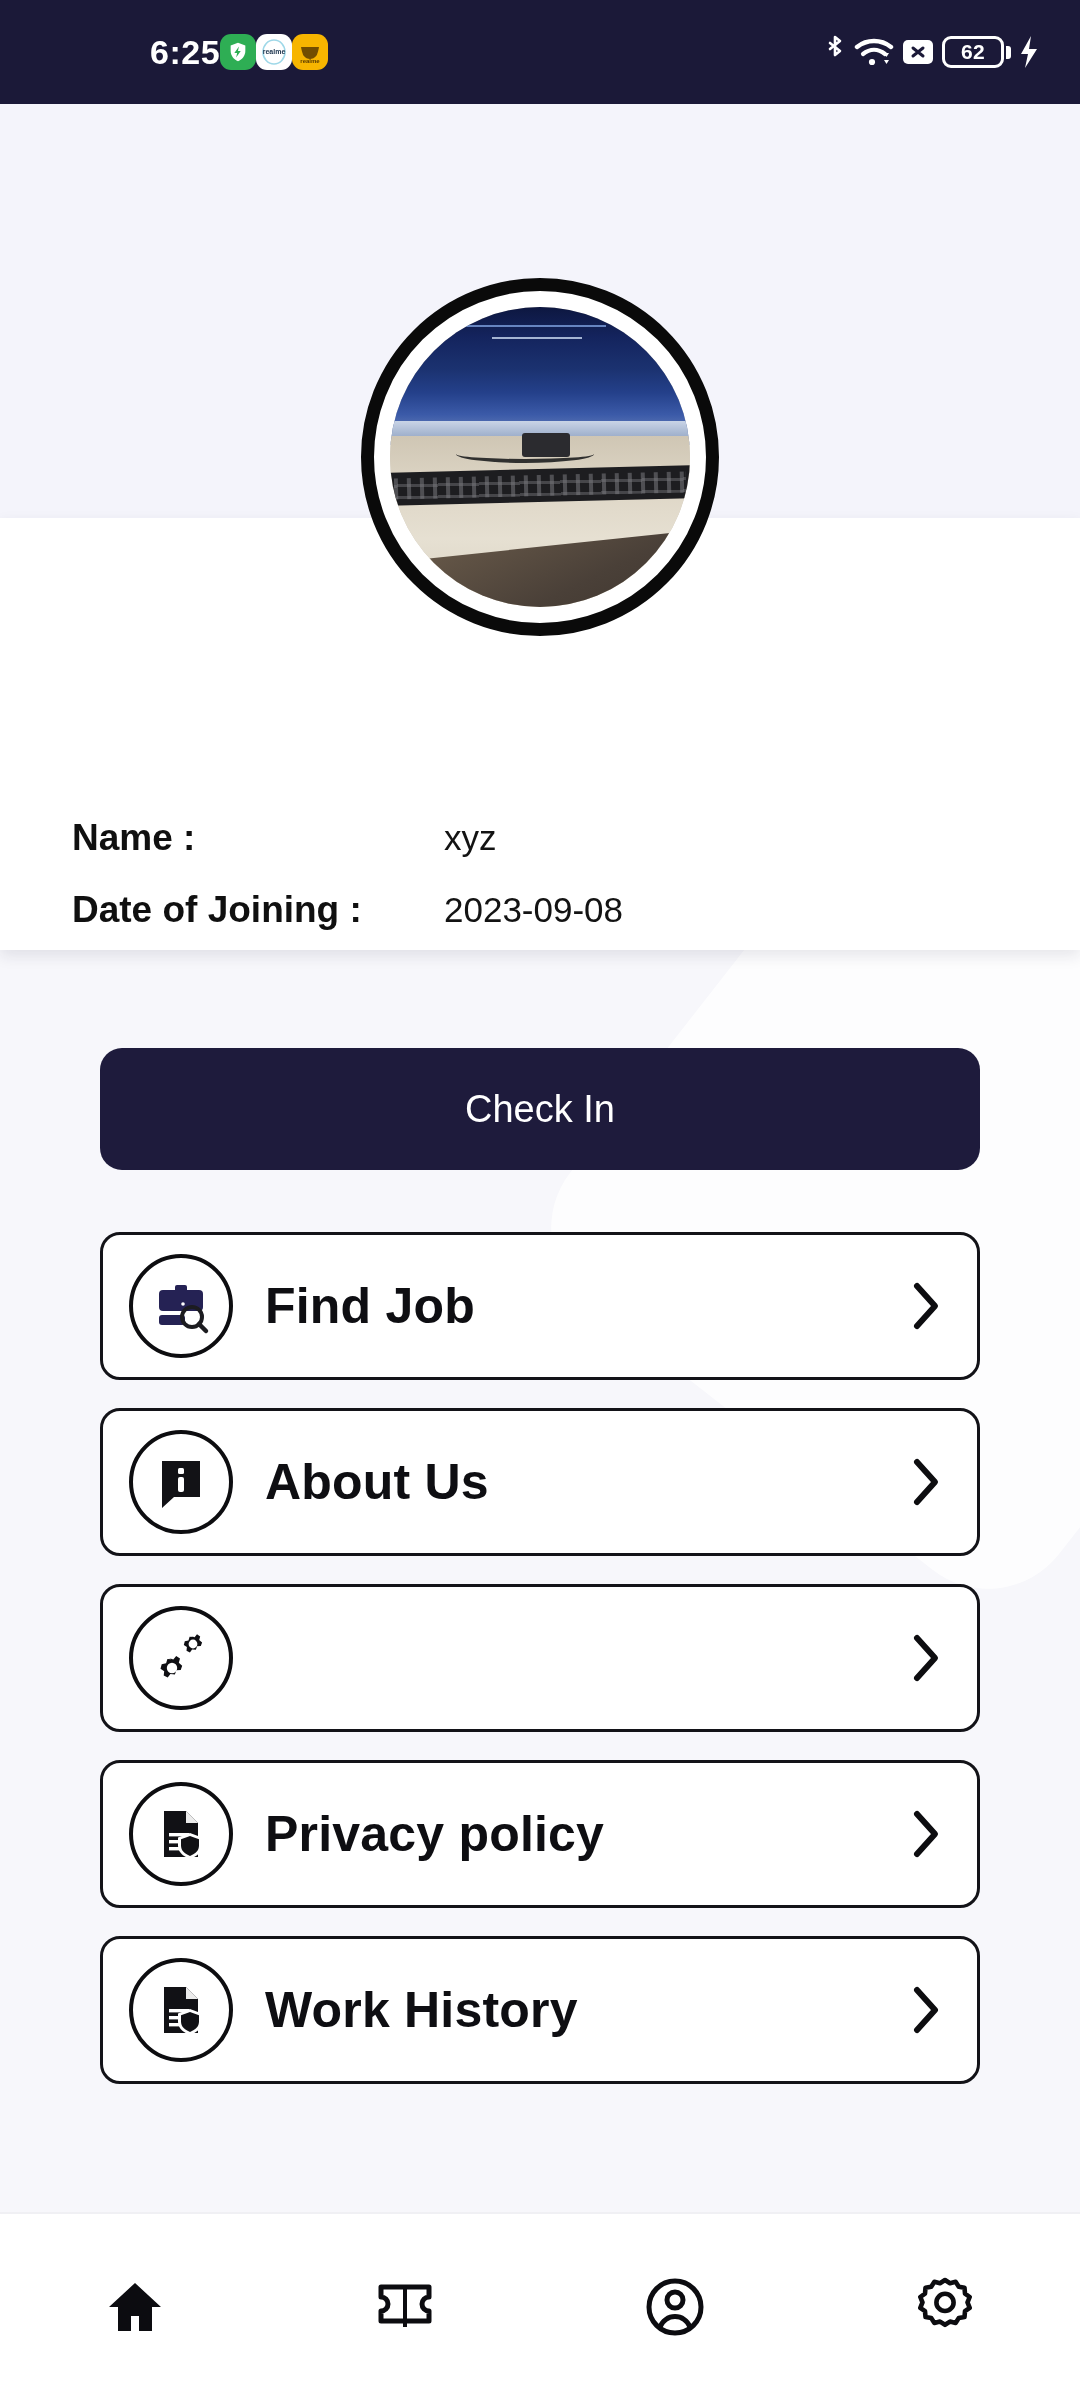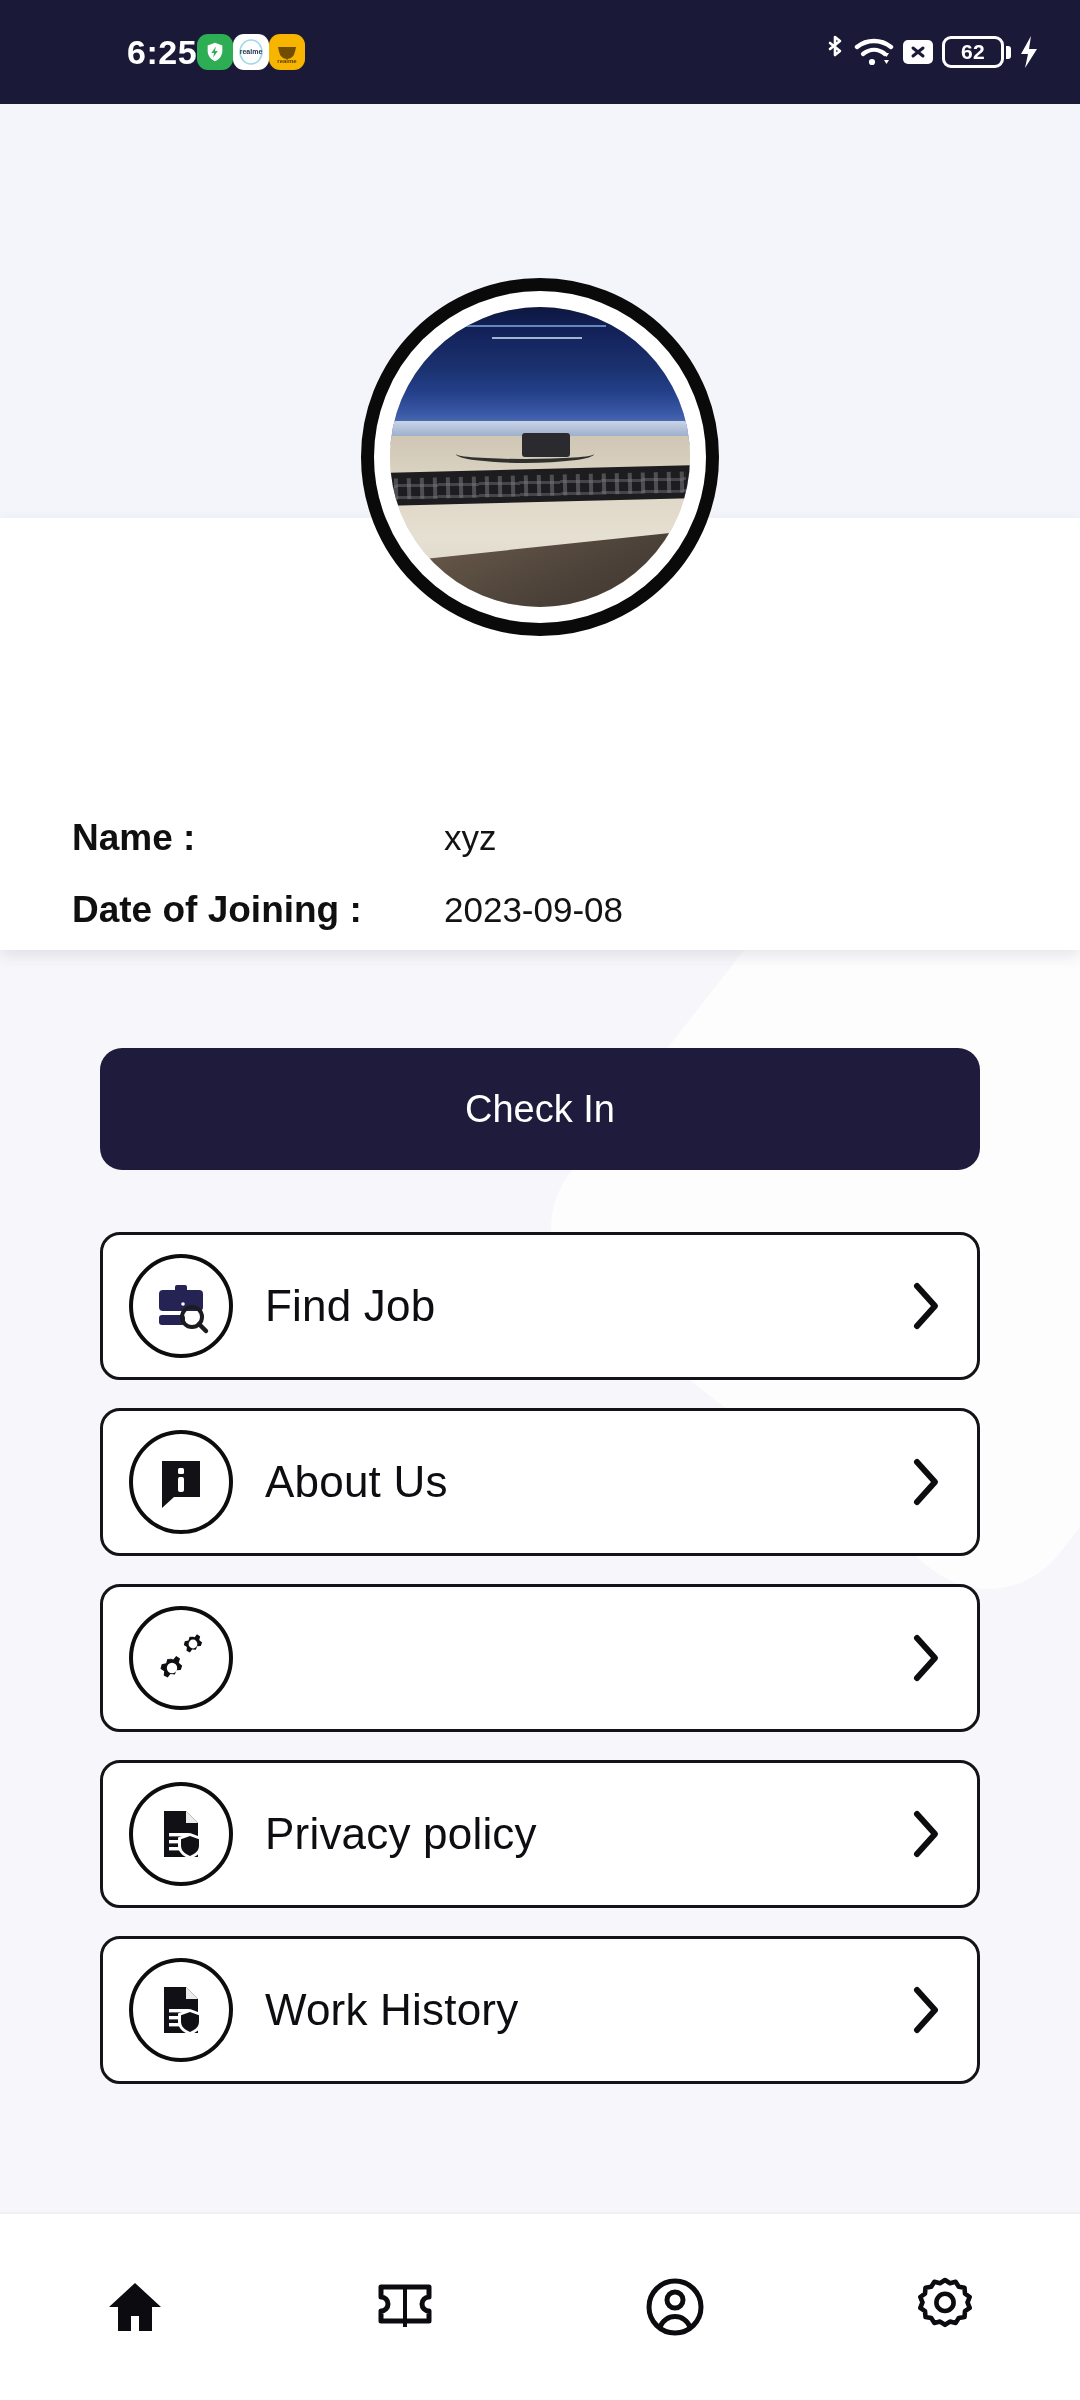--- a/index.html
+++ b/index.html
@@ -18,21 +18,21 @@
 
   
   .statusbar {
     height:104px; flex:0 0 104px;
     background:#1b1938;
     display:flex; align-items:center;
     padding:0 40px;
     color:#ffffff;
     position:relative; z-index:40;
   }
-  .sb-left { display:flex; align-items:center; gap:0; margin-left:87px; }
+  .sb-left { display:flex; align-items:center; gap:0; margin-left:110px; }
   .sb-time { font-size:34px; font-weight:700; letter-spacing:.5px; color:#fff; }
   .sb-appicon { width:36px; height:36px; border-radius:11px; display:flex; align-items:center; justify-content:center;
                 font-size:9px; font-weight:700; overflow:hidden; }
   .ic-green { background:#2eae54; color:#fff; }
   .ic-white { background:#ffffff; color:#13233a; }
   .ic-yellow { background:#f7b500; color:#5a3b00; }
   .sb-right { margin-left:auto; display:flex; align-items:center; gap:7px; }
   .sb-right svg { display:block; }
   .battery {
     display:flex; align-items:center;
@@ -189,21 +189,21 @@
   .menu-icon {
     flex:0 0 104px;
     width:104px; height:104px;
     border-radius:50%;
     border:4px solid #0d0d10;
     display:flex; align-items:center; justify-content:center;
   }
   .menu-icon svg { display:block; }
   .menu-label {
     margin-left:32px;
-    font-size:44px; font-weight:400; color:#0e0e12;
+    font-size:50px; font-weight:700; color:#0e0e12;
     letter-spacing:.2px;
   }
   .menu-chevron { margin-left:auto; display:flex; align-items:center; }
 
   
   .bottomnav {
     flex:0 0 188px;
     background:#ffffff;
     border-top:2px solid #f0f0f4;
     display:flex; align-items:center;

